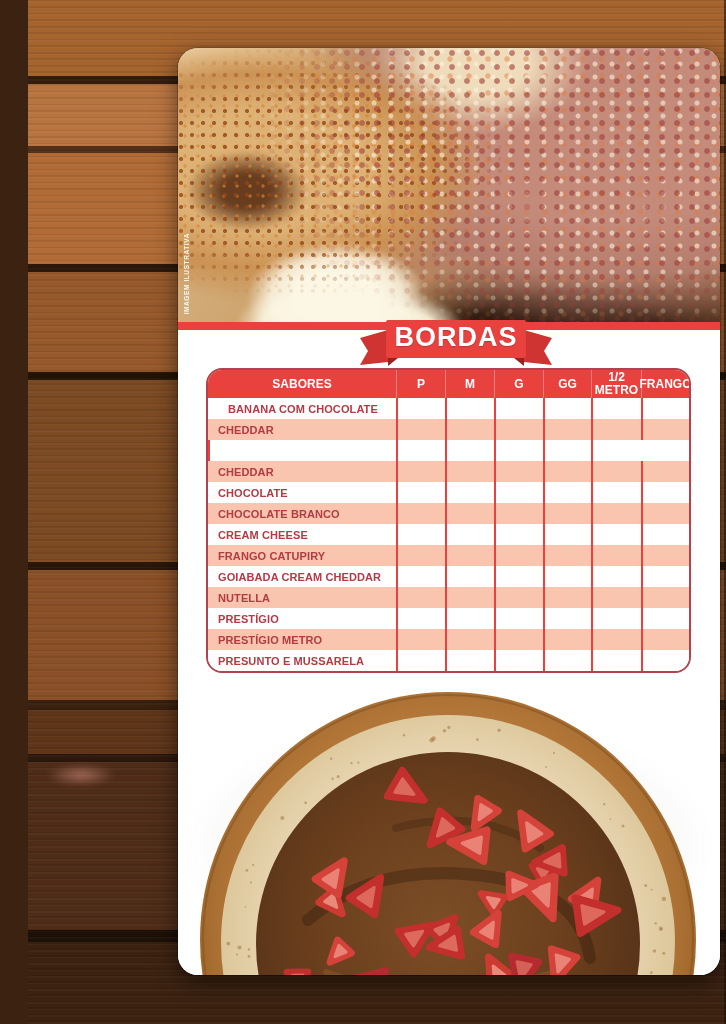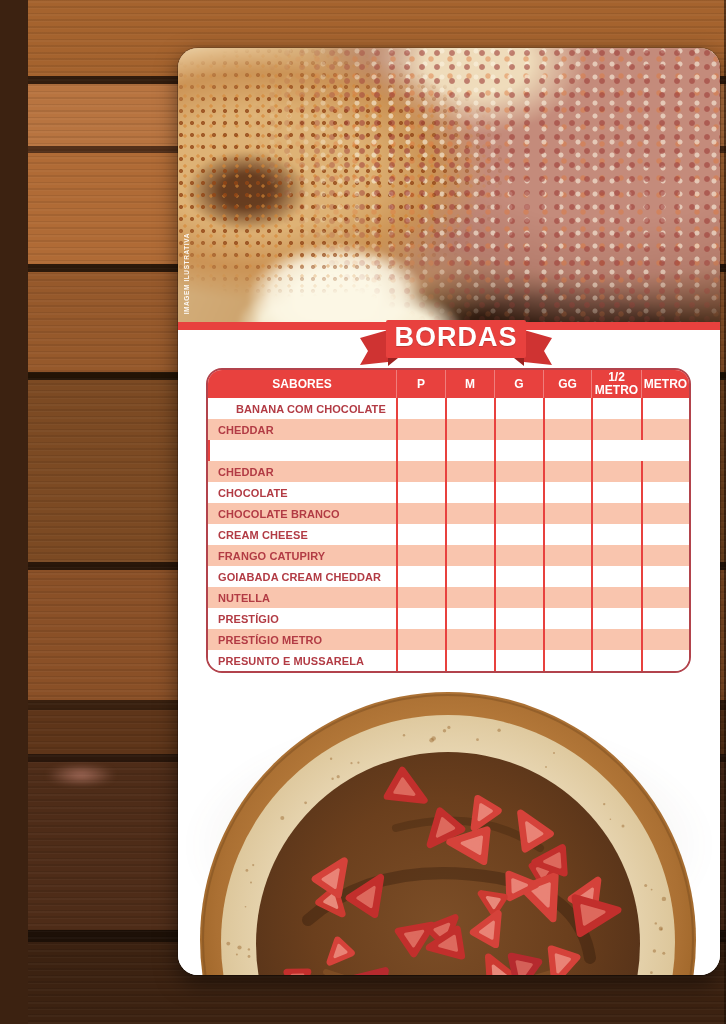--- a/index.html
+++ b/index.html
@@ -84,21 +84,21 @@
     border:2px solid var(--tborder,#b2434c);border-radius:16px;overflow:hidden;background:#fff;}
   .thead{display:grid;grid-template-columns:188px 49px 49px 49px 48px 50px 48px;height:28px;background:var(--red,#e8413e);}
   .th{display:flex;align-items:center;justify-content:center;color:#fff;font-weight:bold;font-size:12px;
     text-align:center;line-height:1.05;}
   .th + .th{border-left:1px solid rgba(255,255,255,.32);}
   .th.wrap{font-size:12px;padding:0 10px;}
   .tr{display:grid;grid-template-columns:188px 49px 49px 49px 48px 50px 48px;height:21px;background:#fff;}
   .tr:nth-child(even){background:var(--salmon,#f9c5ae);}
   .td{display:flex;align-items:center;}
   .td.flavor{padding-left:10px;font-size:11px;font-weight:bold;color:var(--maroon,#b23b44);letter-spacing:.1px;}
-  .tr:first-child .td.flavor{padding-left:28px;}
+  .tr:first-child .td.flavor{padding-left:20px;}
   .td.size{border-left:2px solid var(--red,#e8413e);justify-content:center;font-size:10px;font-weight:bold;color:var(--maroon,#b23b44);}
 
   
   .photo-bottom{position:absolute;left:0;top:627px;width:542px;height:300px;background:#fff;}
   .photo-bottom .pz-shadow{position:absolute;left:6px;top:40px;width:530px;height:260px;
     background:radial-gradient(closest-side,rgba(90,70,50,.18),rgba(90,70,50,0));filter:blur(6px);}
   .photo-bottom svg{position:absolute;left:20px;top:15px;}
 </style>
 </head>
 <body>
@@ -130,21 +130,21 @@
 
     <section class="menu-table">
       <div class="thead">
         <div class="th flavor">SABORES</div>
 
       <div class="th size">P</div>
           <div class="th size">M</div>
           <div class="th size">G</div>
           <div class="th size">GG</div>
           <div class="th size wrap">1/2 METRO</div>
-          <div class="th size">METRO</div>
+          <div class="th size">FRANGO</div>
         </div>
       <div class="tbody" id="table-body">
           <div class="tr">
             <div class="td flavor">BANANA COM CHOCOLATE</div>
             <div class="td size"></div>
             <div class="td size"></div>
             <div class="td size"></div>
             <div class="td size"></div>
             <div class="td size"></div>
             <div class="td size"></div>

